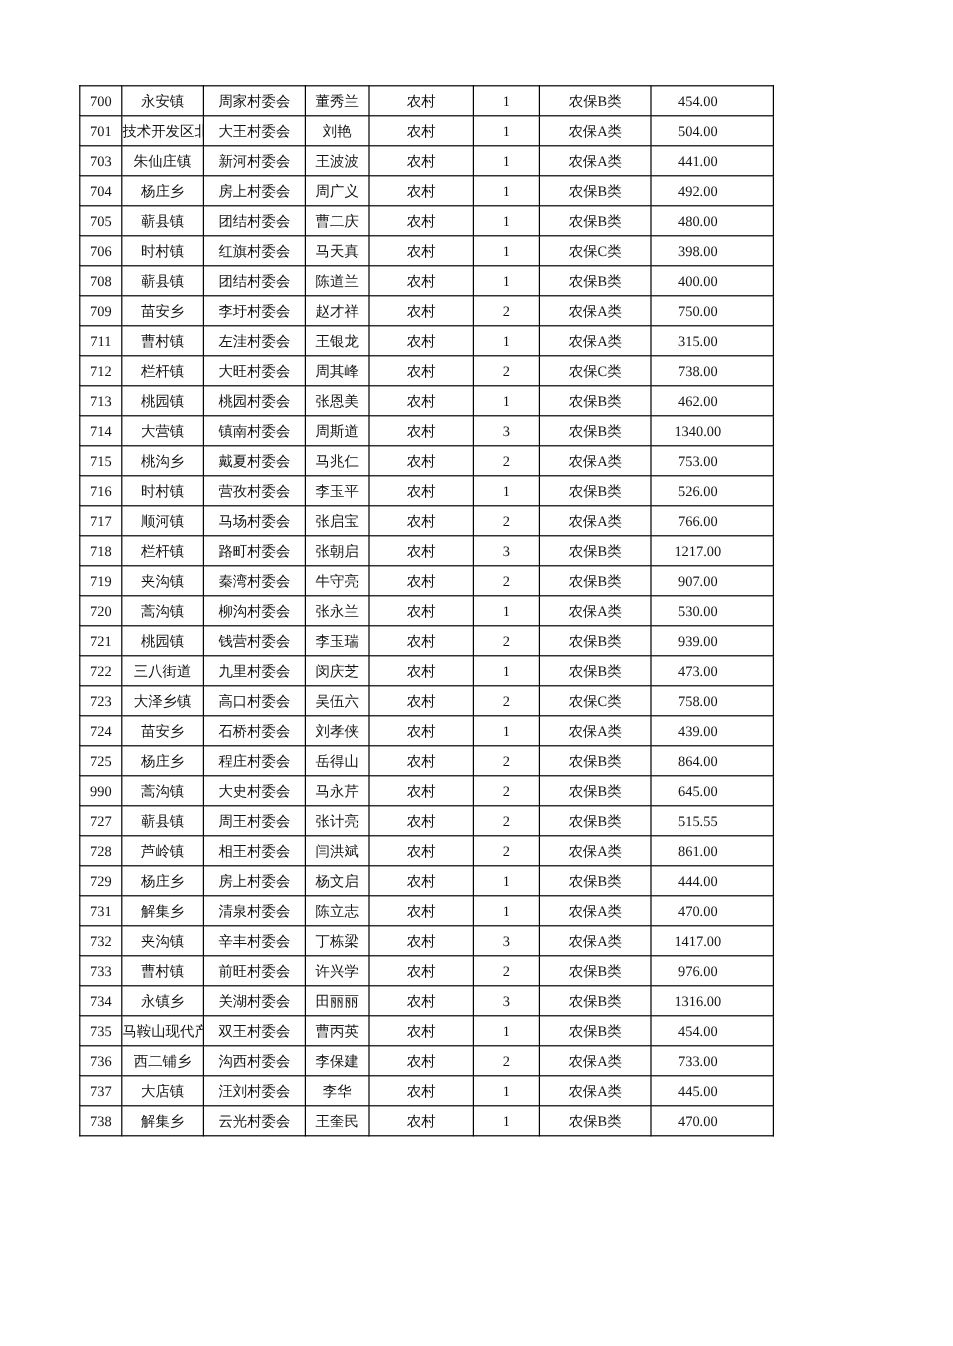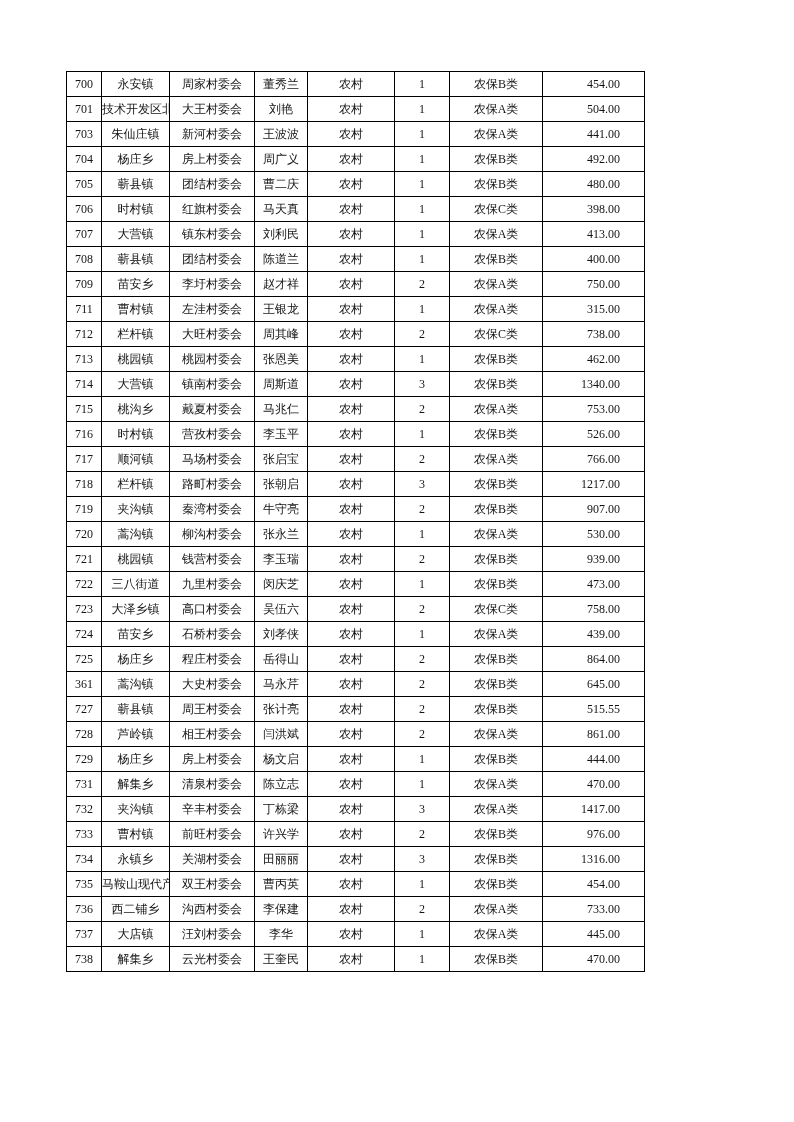--- a/index.html
+++ b/index.html
@@ -33,21 +33,20 @@
     height: 24px;
     padding: 0;
     font-size: 12px;
     line-height: 24px;
     text-align: center;
     white-space: nowrap;
     overflow: hidden;
     vertical-align: middle;
   }
   table.roster td.amount {
-    text-align: right;
     padding-right: 24px;
   }
   
   col.c-serial   { width: 35px; }
   col.c-town     { width: 68px; }
   col.c-village  { width: 85px; }
   col.c-name     { width: 53px; }
   col.c-restype  { width: 87px; }
   col.c-count    { width: 55px; }
   col.c-category { width: 93px; }
@@ -123,30 +122,20 @@
     <td>706</td>
     <td>时村镇</td>
     <td>红旗村委会</td>
     <td>马天真</td>
     <td>农村</td>
     <td>1</td>
     <td>农保C类</td>
     <td class="amount">398.00</td>
   </tr>
         <tr>
-    <td>707</td>
-    <td>大营镇</td>
-    <td>镇东村委会</td>
-    <td>刘利民</td>
-    <td>农村</td>
-    <td>1</td>
-    <td>农保A类</td>
-    <td class="amount">413.00</td>
-  </tr>
-        <tr>
     <td>708</td>
     <td>蕲县镇</td>
     <td>团结村委会</td>
     <td>陈道兰</td>
     <td>农村</td>
     <td>1</td>
     <td>农保B类</td>
     <td class="amount">400.00</td>
   </tr>
         <tr>
@@ -303,21 +292,21 @@
     <td>725</td>
     <td>杨庄乡</td>
     <td>程庄村委会</td>
     <td>岳得山</td>
     <td>农村</td>
     <td>2</td>
     <td>农保B类</td>
     <td class="amount">864.00</td>
   </tr>
         <tr>
-    <td>361</td>
+    <td>990</td>
     <td>蒿沟镇</td>
     <td>大史村委会</td>
     <td>马永芹</td>
     <td>农村</td>
     <td>2</td>
     <td>农保B类</td>
     <td class="amount">645.00</td>
   </tr>
         <tr>
     <td>727</td>

